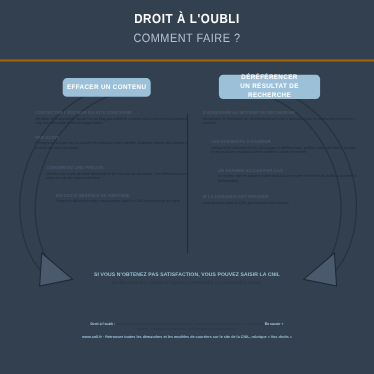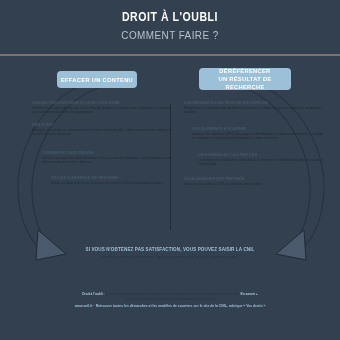--- a/index.html
+++ b/index.html
@@ -9,21 +9,21 @@
     font-family:"Liberation Sans",sans-serif;
     -webkit-font-smoothing:antialiased;
   }
 
   .poster{position:relative;width:340px;height:340px;background:#33404f;}
 
   
   .header{
     position:absolute;left:0;top:0;width:340px;height:56px;
     background:#33404f;
-    border-bottom:2px solid #737373;
+    border-bottom:2px solid #a16207;
     box-sizing:border-box;
   }
   .header-inner{
     position:absolute;left:0;top:10px;width:340px;text-align:center;
   }
   .title{
     font-size:12px;font-weight:bold;color:#ffffff;
     letter-spacing:.6px;line-height:15px;
     font-family:"Liberation Sans",sans-serif;
     transform:scaleX(.88);

